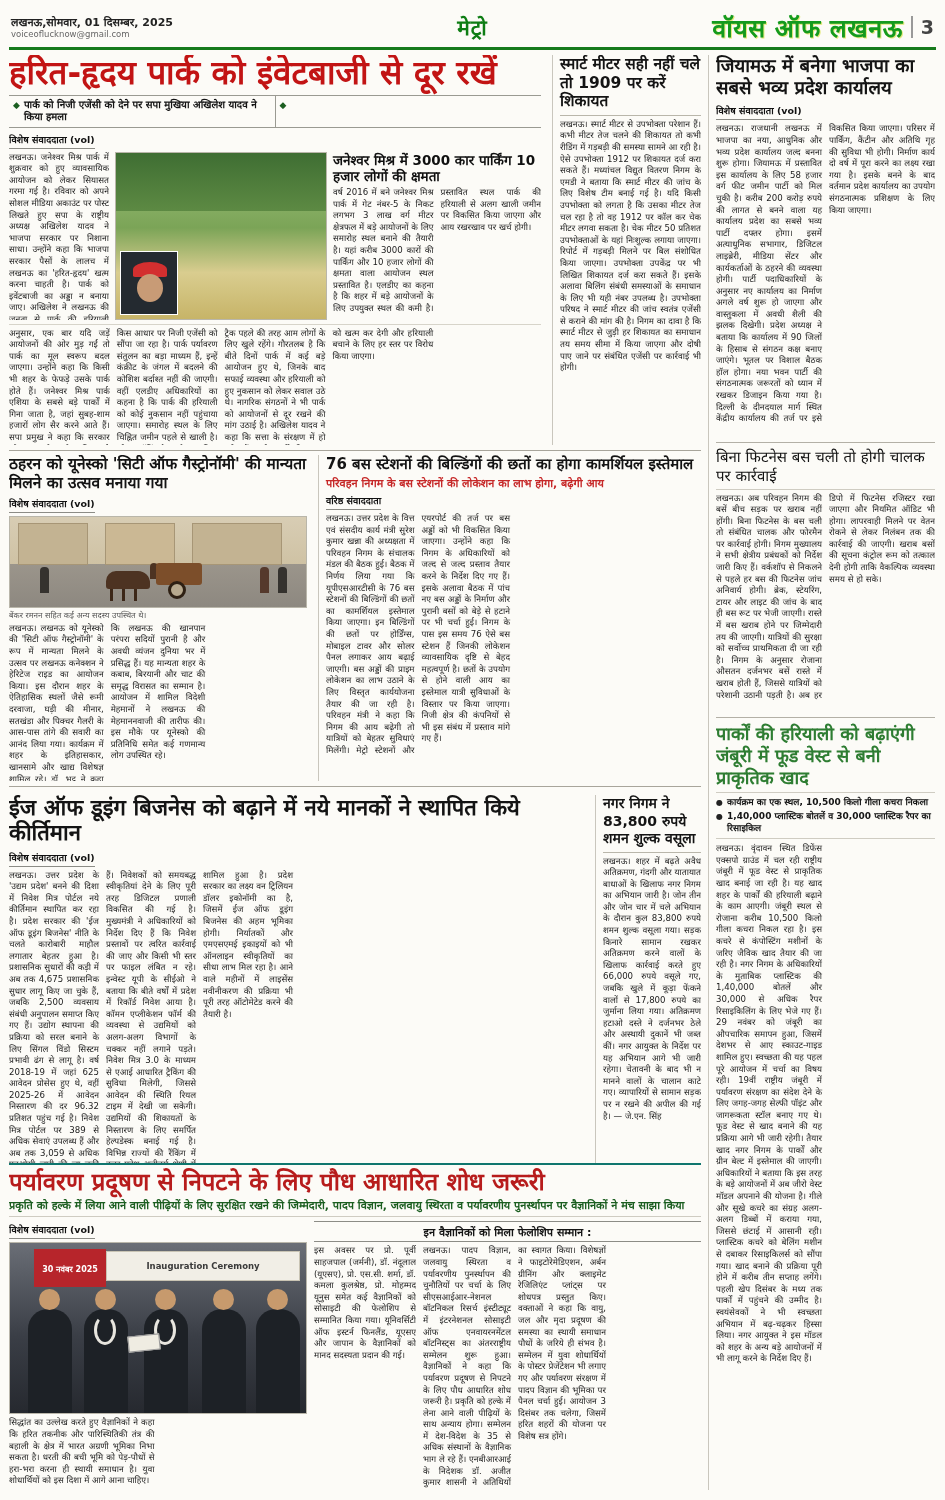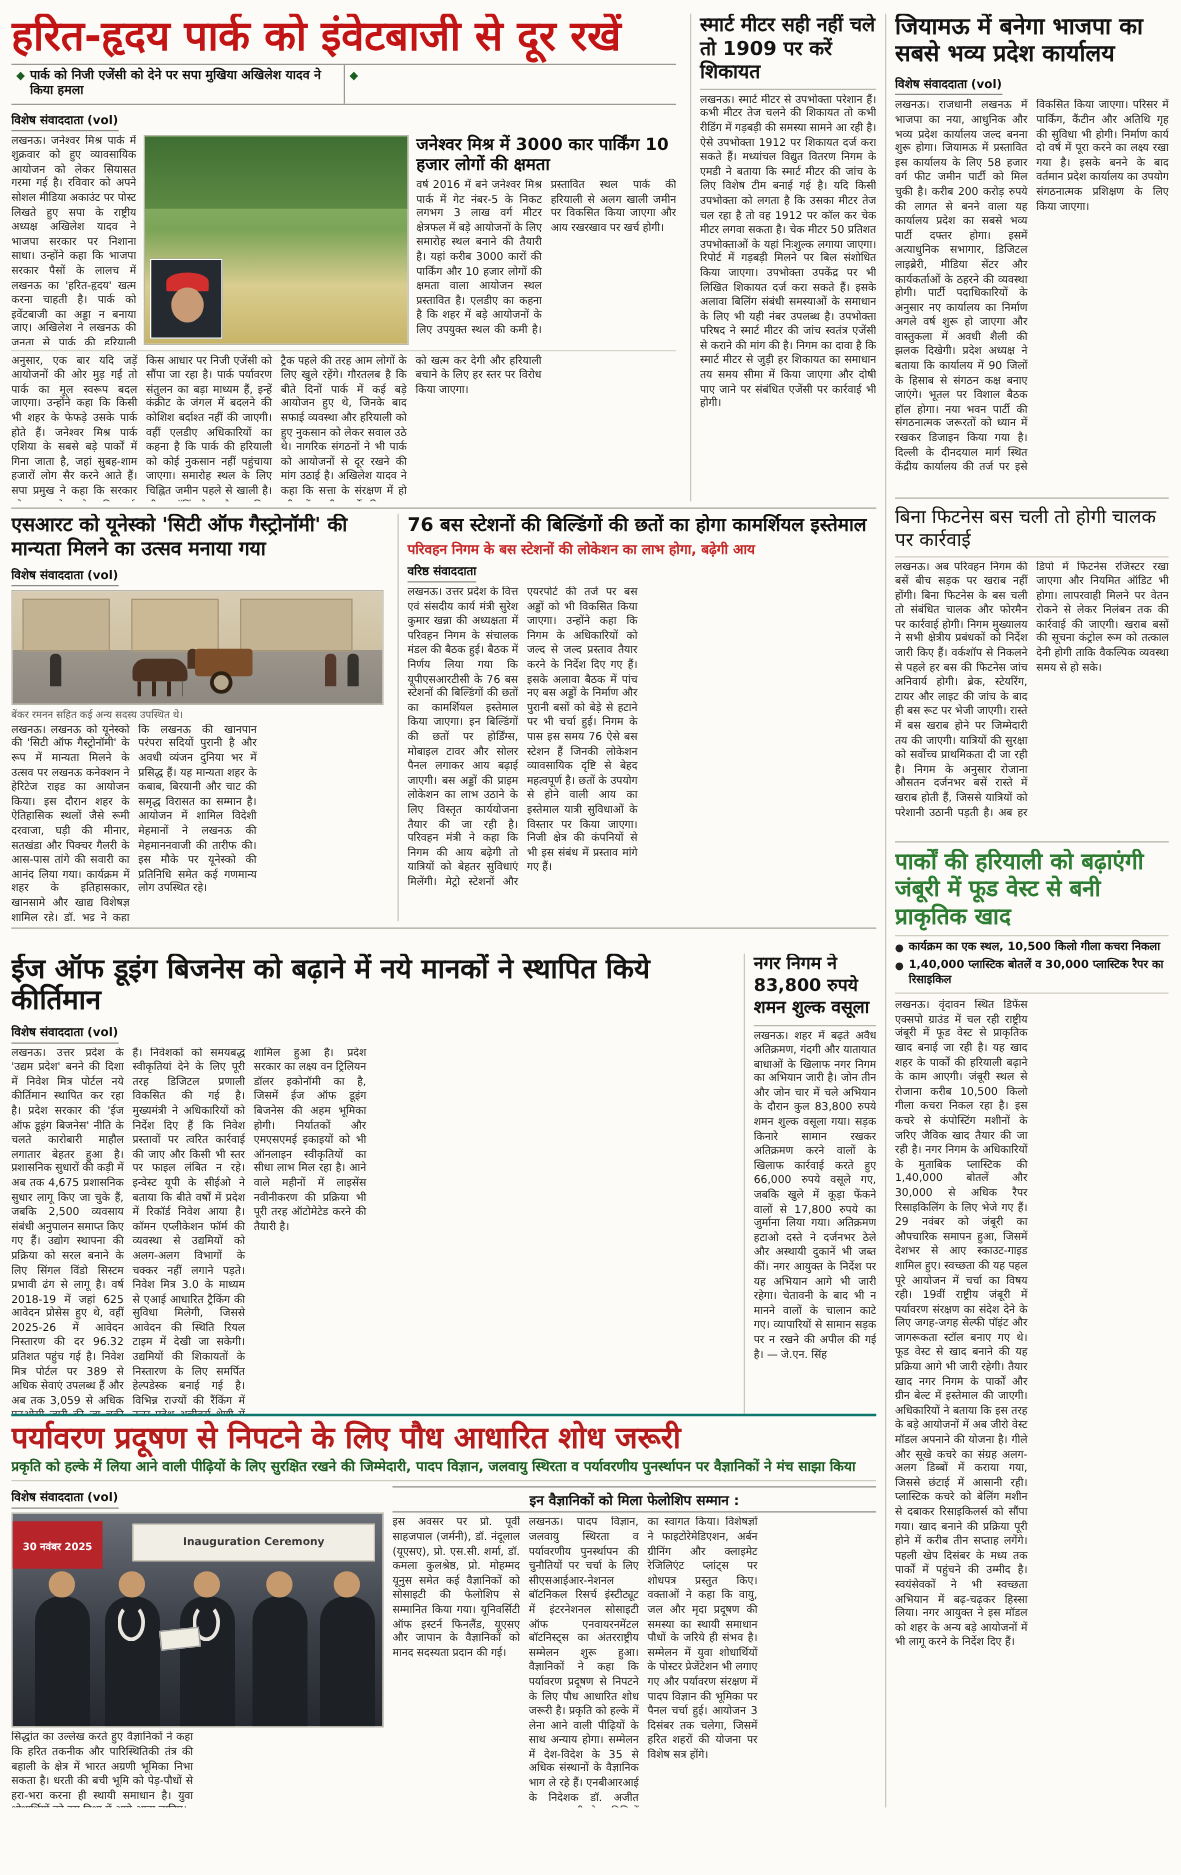--- a/index.html
+++ b/index.html
@@ -71,37 +71,37 @@
   .ped{position:absolute;bottom:14px;width:9px;height:26px;background:#35322e;border-radius:4px 4px 0 0}
   .p1{left:30px}.p2{left:250px;background:#55392c}.p3{left:268px}
   .a4 .bt{height:168px}
 
   .a5{flex:1;height:326px;border-left:1px solid #c9c6bd;padding-left:7px}
   .a5 .hl{font-size:15px;font-weight:800;line-height:1.2}
   .a5 .sub{font-size:11px;font-weight:bold;color:#c62828;padding:2px 0}
   .a5 .bt{height:252px}
 
   
-  .row3{border-top:1px solid #a8a59b;margin-top:5px;padding-top:20px}
+  .row3{border-top:1px solid #a8a59b;margin-top:5px;padding-top:8px}
   .a8{width:575px;height:368px}
   .a8 .hl{font-size:22px;font-weight:800;line-height:1.15;padding-bottom:3px}
   .a8 .bt{height:308px}
   .a9{flex:1;height:368px;border-left:1px solid #c9c6bd;padding-left:7px}
   .a9 .hl{font-size:14px;font-weight:800;line-height:1.25;padding-bottom:4px;border-bottom:1px solid #b9b6aa;margin-bottom:3px}
   .a9 .bt{height:288px}
 
   
   .a10{border-top:2px solid #0f766e;margin-top:0;padding-top:4px;height:344px}
   .a10 .hl{font-size:24px;font-weight:800;color:#b71c1c;line-height:1.1;padding-bottom:2px}
   .a10 .subtitle{font-size:11px;font-weight:bold;color:#1b5e20;padding-bottom:4px;border-bottom:1px solid #cfccc2;margin-bottom:4px}
   .a10 .flexrow{display:flex;gap:7px}
   .a10 .leftblk{width:298px}
   .event{width:100%;height:172px;background:linear-gradient(180deg,#6a6e76 0%,#3a3e46 55%,#26292f 100%)}
   .banner{position:absolute;top:8px;left:96px;right:6px;height:30px;background:#f1eee6;border:1px solid #c9c4b4;display:flex;align-items:center;justify-content:center;font-size:8.5px;color:#3a3a3a;font-weight:bold}
-  .dateboard{position:absolute;top:6px;left:0;width:72px;height:38px;background:#b7252b;color:#fff;font-size:8px;font-weight:bold;display:flex;align-items:center;justify-content:center;text-align:center;padding:2px}
+  .dateboard{position:absolute;top:6px;left:24px;width:72px;height:38px;background:#b7252b;color:#fff;font-size:8px;font-weight:bold;display:flex;align-items:center;justify-content:center;text-align:center;padding:2px}
   .fig{position:absolute;bottom:0;width:44px;height:104px;background:#1d2126;border-radius:20px 20px 0 0}
   .fig .head{position:absolute;top:-20px;left:11px;width:21px;height:21px;border-radius:50%;background:#c79a6d}
   .garl{position:absolute;top:6px;left:10px;width:22px;height:30px;border:3px solid #e8e6df;border-top-color:transparent;border-radius:50%}
   .f1{left:18px}.f2{left:74px}.f3{left:134px}.f4{left:192px}.f5{left:246px}
   .gift{position:absolute;bottom:62px;left:118px;width:32px;height:16px;background:#efece2;border:1px solid #999;transform:rotate(-6deg)}
   .a10 .leftblk .bt{height:76px;margin-top:3px}
   .a10 .rightblk{flex:1;display:flex;flex-direction:column}
   .boxhead{font-size:11px;font-weight:800;text-align:center;border:1px solid #8c8c86;border-left:0;border-right:0;padding:2px 0;margin-bottom:3px}
   .a10 .rightrow{display:flex;gap:7px;flex:1}
   .fellows{width:102px;height:254px}
@@ -119,20 +119,31 @@
   .a7 .bulls{border-top:1px solid #cfccc2;border-bottom:1px solid #cfccc2;padding:3px 0;margin-bottom:4px}
   .a7 .bull{font-size:9px;font-weight:bold;display:flex;gap:4px;line-height:1.3;padding:1px 0}
   .dot{color:#222;font-size:8px;line-height:1.5}
   .a7 .bt{height:600px}
 </style>
 </head>
 <body>
 
 <div class="page">
 
+  <header class="masthead">
+    <div class="mh-left">
+      <div class="date">लखनऊ,सोमवार, 01 दिसम्बर, 2025</div>
+      <div class="email">voiceoflucknow@gmail.com</div>
+    </div>
+    <div class="mh-center">मेट्रो</div>
+    <div class="mh-right">
+      <span class="paper">वॉयस ऑफ लखनऊ</span>
+      <span class="pgnum">3</span>
+    </div>
+  </header>
 
   <div class="content">
 
     <div class="main-col">
 
       <div class="row">
 
         <article class="a1">
           <h1 class="hl">हरित-हृदय पार्क को इंवेटबाजी से दूर रखें</h1>
           <div class="bullets">
@@ -164,21 +175,21 @@
 
         <article class="a2">
           <h2 class="hl">स्मार्ट मीटर सही नहीं चले तो 1909 पर करें शिकायत</h2>
           <div class="bt">लखनऊ। स्मार्ट मीटर से उपभोक्ता परेशान हैं। कभी मीटर तेज चलने की शिकायत तो कभी रीडिंग में गड़बड़ी की समस्या सामने आ रही है। ऐसे उपभोक्ता 1912 पर शिकायत दर्ज करा सकते हैं। मध्यांचल विद्युत वितरण निगम के एमडी ने बताया कि स्मार्ट मीटर की जांच के लिए विशेष टीम बनाई गई है। यदि किसी उपभोक्ता को लगता है कि उसका मीटर तेज चल रहा है तो वह 1912 पर कॉल कर चेक मीटर लगवा सकता है। चेक मीटर 50 प्रतिशत उपभोक्ताओं के यहां निःशुल्क लगाया जाएगा। रिपोर्ट में गड़बड़ी मिलने पर बिल संशोधित किया जाएगा। उपभोक्ता उपकेंद्र पर भी लिखित शिकायत दर्ज करा सकते हैं। इसके अलावा बिलिंग संबंधी समस्याओं के समाधान के लिए भी यही नंबर उपलब्ध है। उपभोक्ता परिषद ने स्मार्ट मीटर की जांच स्वतंत्र एजेंसी से कराने की मांग की है। निगम का दावा है कि स्मार्ट मीटर से जुड़ी हर शिकायत का समाधान तय समय सीमा में किया जाएगा और दोषी पाए जाने पर संबंधित एजेंसी पर कार्रवाई भी होगी।</div>
         </article>
       </div>
 
       <div class="row row2">
 
         <article class="a4">
-          <h2 class="hl">एसआरट को यूनेस्को 'सिटी ऑफ गैस्ट्रोनॉमी' की मान्यता मिलने का उत्सव मनाया गया</h2>
+          <h2 class="hl">ठहरन को यूनेस्को 'सिटी ऑफ गैस्ट्रोनॉमी' की मान्यता मिलने का उत्सव मनाया गया</h2>
           <div class="byline">विशेष संवाददाता (vol)</div>
           <div class="img street">
             <div class="bldg b1"></div>
             <div class="bldg b2"></div>
             <div class="bldg b3"></div>
             <div class="horse"></div>
             <div class="cart"></div>
             <div class="wheel"></div>
             <div class="ped p1"></div>
             <div class="ped p2"></div>

